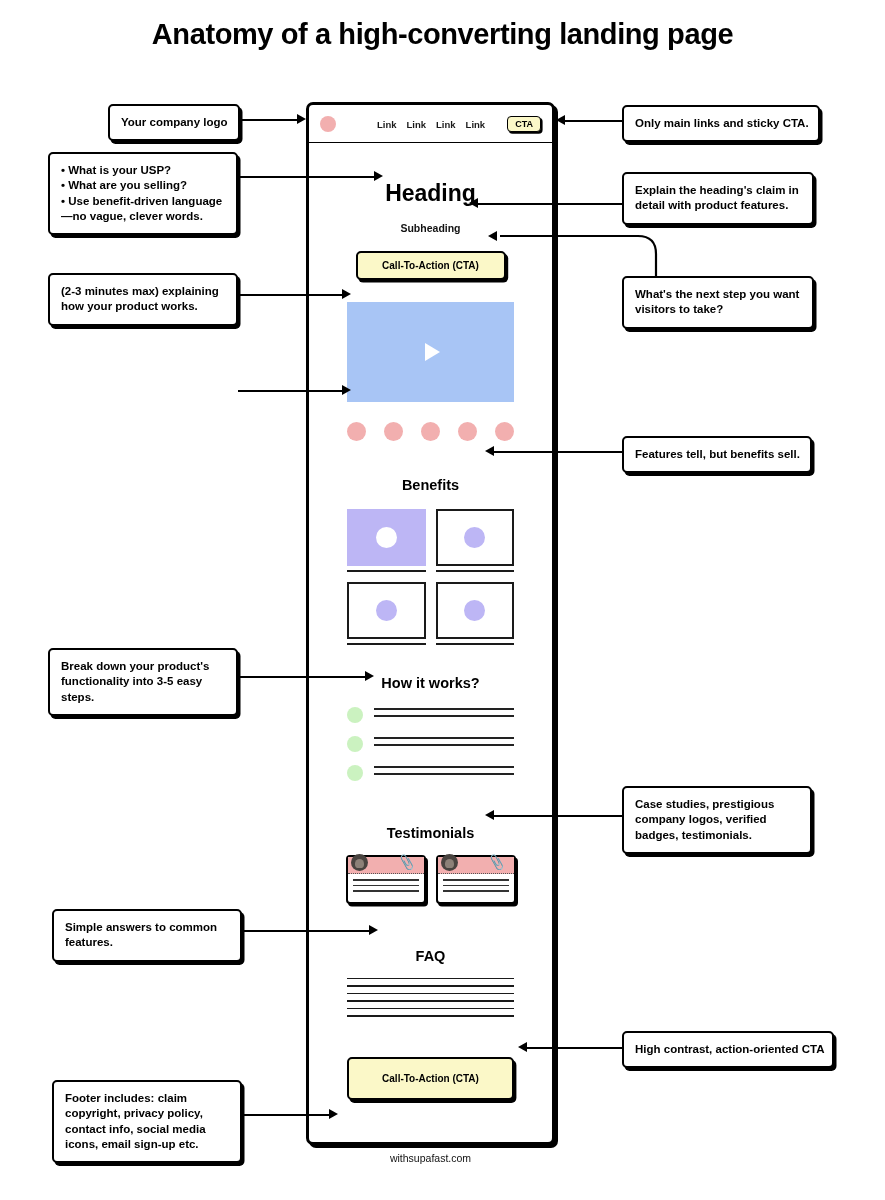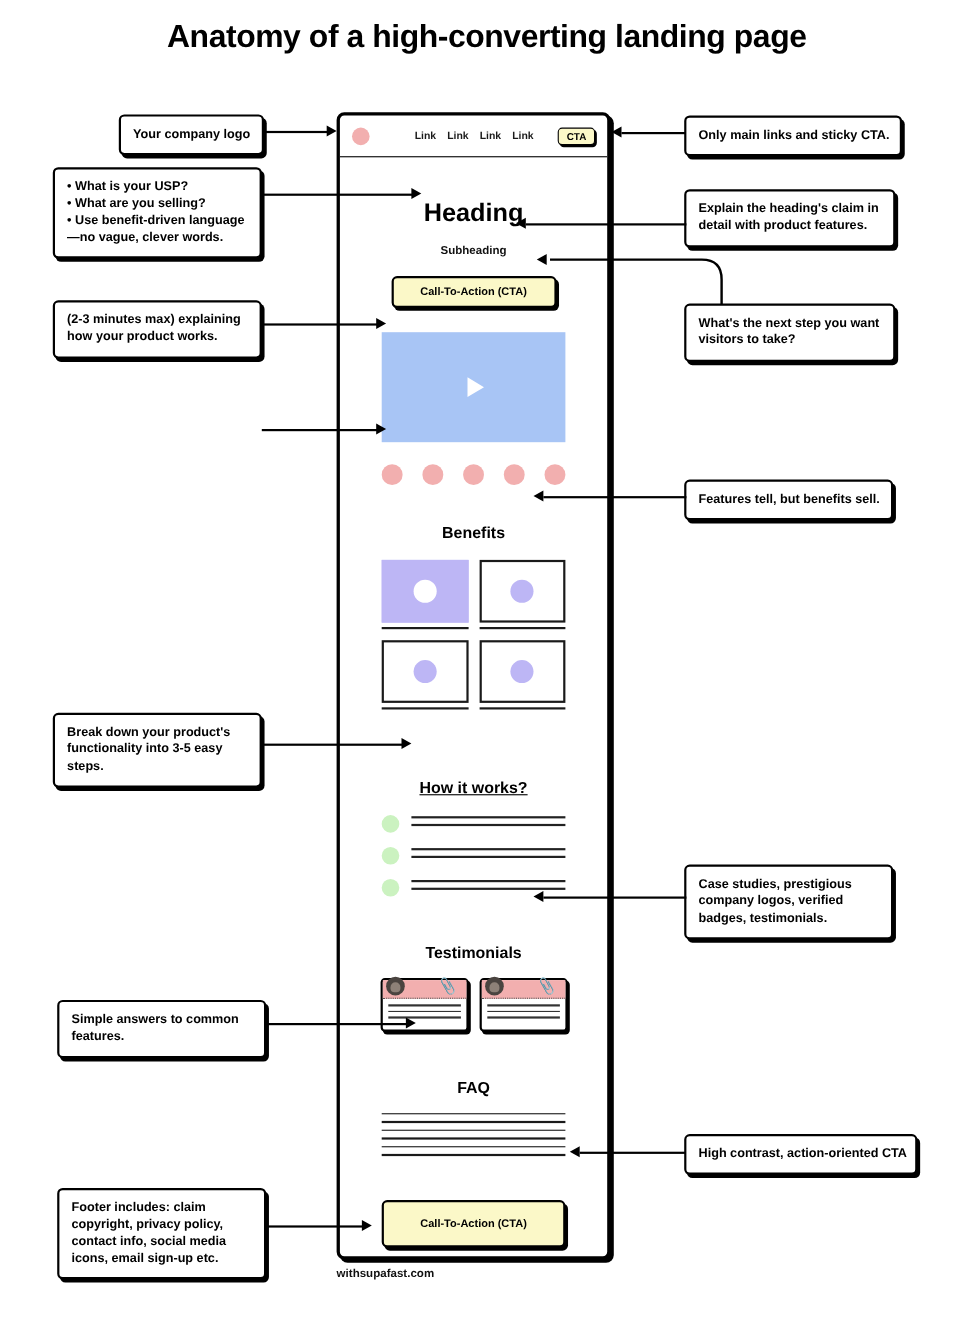--- a/index.html
+++ b/index.html
@@ -118,21 +118,21 @@
     display: flex; justify-content: space-between; align-items: center;
   }
   .logo-row .dot {
     width: 19px; height: 19px; border-radius: 50%; background: #F2AFAF;
   }
 
   .section-title {
     text-align: center; font-size: 14.5px; font-weight: bold; color: #000;
   }
   .s-benefits { margin-top: 36px; }
-  .s-how      { margin-top: 64px; text-decoration: underline; }
+  .s-how      { margin-top: 30px; }
   .s-testi    { margin-top: 44px; }
   .s-faq      { margin-top: 44px; }
 
   .benefit-grid {
     margin: 16px auto 0; width: 167px;
     display: grid; grid-template-columns: 1fr 1fr; gap: 10px 10px;
   }
   .bcard { width: 100%; }
   .bcard .box {
     height: 57px; border: 2px solid #1a1a1a; background: #fff;
@@ -181,21 +181,21 @@
     margin: 40px auto 0; width: 167px;
     background: #FBF8C8;
     border: 2.2px solid #000; border-radius: 5px;
     box-shadow: 2.4px 3px 0 #000;
     padding: 14px 0; text-align: center;
     font-size: 10px; font-weight: bold; color: #000;
   }
 
   .site-credit {
     position: absolute; left: 306px; top: 1152px; width: 249px;
-    text-align: left; font-size: 10.5px; font-weight: bold; color: #111;
+    text-align: center; font-size: 10.5px; font-weight: normal; color: #111;
   }
 </style>
 </head>
 <body>
 
 <div id="stage">
 
   <div class="page-title">Anatomy of a high-converting landing page</div>
 
   <div class="phone">

